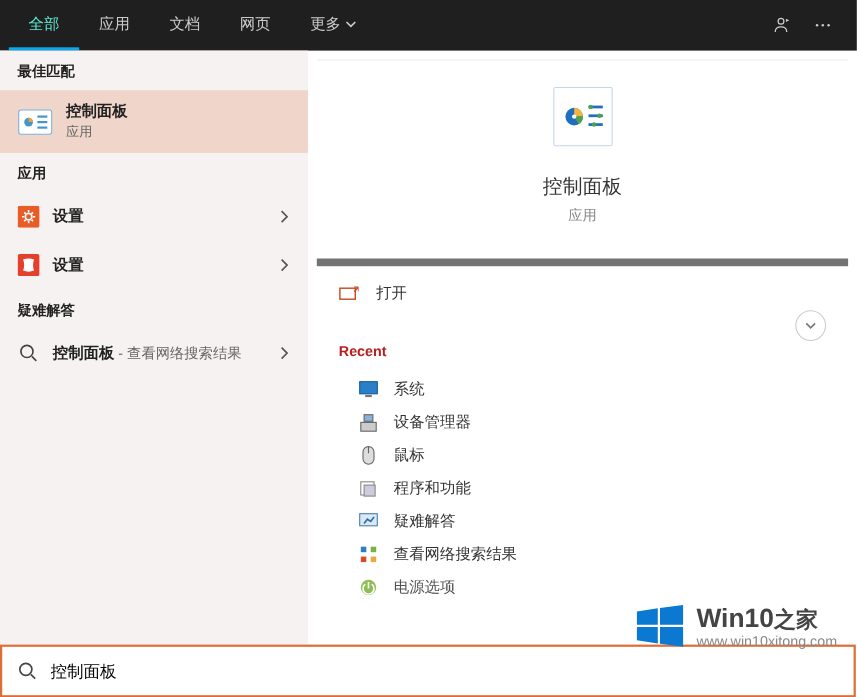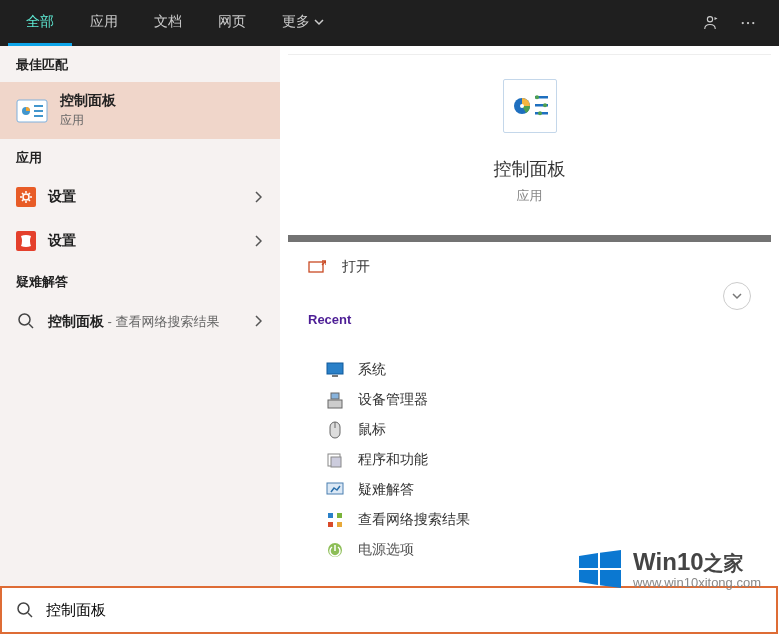--- a/index.html
+++ b/index.html
@@ -123,21 +123,21 @@
       border: 1px solid #ccc;
       border-radius: 50%;
       display: flex;
       align-items: center;
       justify-content: center;
       color: #666;
       top: 40px;
     }
     
     .recent-block { padding: 20px 20px 0; }
-    .recent-title { font-size: 13px; font-weight: 700; color: #4c1d95; margin-bottom: 28px; }
+    .recent-title { font-size: 13px; font-weight: 700; color: #b91c1c; margin-bottom: 12px; }
     .recent-item {
       display: flex;
       align-items: center;
       padding: 6px 18px;
       font-size: 14px;
       color: #333;
       cursor: pointer;
     }
     .recent-item-icon {
       width: 18px;

